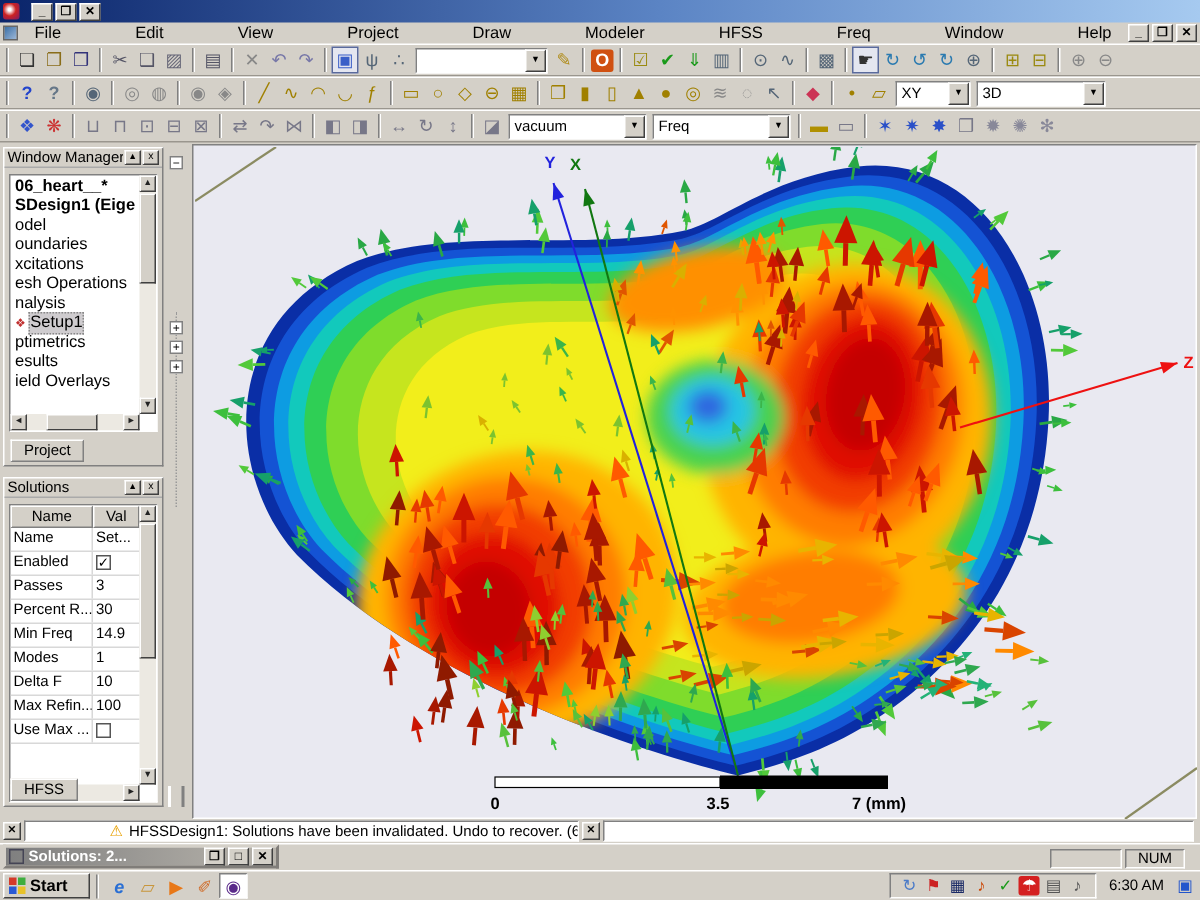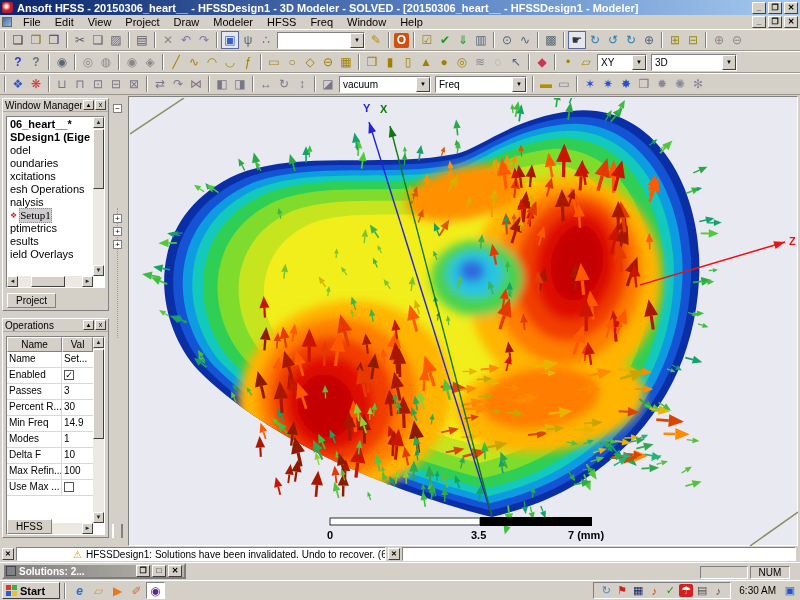--- a/index.html
+++ b/index.html
@@ -12,21 +12,21 @@
     display:flex; align-items:center; padding:0 2px; }
   #app-icon { width:11px; height:11px; background:radial-gradient(circle at 40% 40%,#ffffff 10%,#cc2222 45%,#7a1a66); border-radius:2px; margin-right:4px; flex:none; }
   #title-text { color:#fff; font-weight:bold; font-size:11px; white-space:nowrap; overflow:hidden; flex:1; }
   .winbtns { display:flex; gap:2px; margin-left:4px; }
   .winbtn { width:14px; height:12px; background:#d4d0c8; border:1px solid; border-color:#fff #404040 #404040 #fff;
     font-size:8px; font-weight:bold; line-height:10px; text-align:center; color:#000; }
 
   
   #menubar { position:absolute; left:0; top:15px; width:800px; height:14px; display:flex; align-items:center; padding:0 2px; }
   #child-icon { width:10px; height:10px; background:linear-gradient(135deg,#3a6ea5,#9db8d8); border:1px solid #666; margin-right:4px; flex:none; }
-  #menu-items { display:flex; flex:1; }
+  #menu-items { display:flex; flex:1;justify-content:space-between; }
   .menu-item { padding:0 7px; height:14px; line-height:14px; }
 
   
   .toolbar { position:absolute; left:0; width:800px; height:22px; display:flex; align-items:center;
     border-top:1px solid #fff; border-bottom:1px solid #9a968e; padding-left:1px; }
   #toolbar1 { top:29px; } #toolbar2 { top:51px; } #toolbar3 { top:73px; }
   .tb-btn { width:18px; height:18px; display:flex; align-items:center; justify-content:center; flex:none; }
   .tb-btn.boxed { border:1px solid #5a6a9c; background:#e4e6f0; }
   .tb-glyph { font-size:12px; line-height:1; }
   .tb-sep { width:2px; height:16px; border-left:1px solid #808080; border-right:1px solid #fff; margin:0 3px; flex:none; }
@@ -42,21 +42,21 @@
   .panel-body { position:absolute; left:3px; right:3px; background:#ffffff; border:1px solid; border-color:#808080 #fff #fff #808080; overflow:hidden; }
   .sb-v { position:absolute; right:0; top:0; bottom:0; width:11px; background:#ece9e2; }
   .sb-h { position:absolute; left:0; right:11px; bottom:0; height:11px; background:#ece9e2; }
   .sb-btn { position:absolute; width:11px; height:11px; background:#d4d0c8; border:1px solid; border-color:#fff #404040 #404040 #fff; font-size:6px; text-align:center; line-height:9px; color:#222; }
   .sb-thumb { position:absolute; background:#d4d0c8; border:1px solid; border-color:#fff #404040 #404040 #fff; }
   .panel-tab { position:absolute; left:4px; height:15px; padding:0 8px; background:#d4d0c8; border:1px solid; border-color:#fff #808080 #808080 #fff; border-top-color:#fff; font-size:10px; line-height:14px; }
 
   
   .tree-row { height:13px; line-height:13px; white-space:nowrap; padding-left:2px; font-size:11px; display:flex; align-items:center; }
   .tree-row.bold { font-weight:bold; }
-  .tree-row.sel .lbl { background:#cfcccf; border:1px dotted #888;font-family:Liberation Serif, serif; }
+  .tree-row.sel .lbl { background:#cfcccf; border:1px dotted #888; }
   .tree-ico { color:#c03030; font-size:8px; margin-right:2px; }
 
   
   #props-table { position:absolute; left:0; top:0; right:11px; }
   .pt-head { display:flex; height:15px; background:#d4d0c8; font-size:10px; }
   .pt-head div { border:1px solid; border-color:#fff #808080 #808080 #fff; text-align:center; line-height:13px; }
   .pt-row { display:flex; height:16px; border-bottom:1px solid #d8d8d8; font-size:10px; }
   .pt-name { width:55px; padding:1px 2px; border-right:1px solid #d8d8d8; overflow:hidden; white-space:nowrap; }
   .pt-val { flex:1; padding:1px 2px; overflow:hidden; white-space:nowrap; }
   .cbx { width:10px; height:10px; border:1px solid #555; background:#fff; font-size:9px; line-height:9px; text-align:center; margin-top:1px; }
@@ -101,21 +101,20 @@
   .ql-icon.boxed { background:#fff; border:1px solid; border-color:#808080 #fff #fff #808080; }
   #tray { margin-left:auto; display:flex; align-items:center; height:17px; border:1px solid; border-color:#808080 #fff #fff #808080; padding:0 4px; margin-right:2px; }
   .tray-ico { width:16px; height:14px; display:flex; align-items:center; justify-content:center; font-size:11px; flex:none; }
   #clock { font-size:10px; padding:0 6px; }
 </style>
 </head>
 <body>
 
 <div id="titlebar">
   <div id="app-icon"></div>
-  <div id="title-text">Ansoft HFSS - 20150306_heart__ - HFSSDesign1 - 3D Modeler - SOLVED - [20150306_heart__ - HFSSDesign1 - Modeler]</div>
   <div class="winbtns" id="title-winbtns">
       <div class="winbtn">_</div>
       <div class="winbtn">❐</div>
       <div class="winbtn">✕</div>
     </div>
 </div>
 
 <div id="menubar">
   <div id="child-icon"></div>
   <div id="menu-items">
@@ -500,21 +499,21 @@
       <div class="sb-btn" style="left:0;">◄</div>
       <div class="sb-thumb" style="left:24px; top:0; width:34px; height:11px;"></div>
       <div class="sb-btn" style="right:0;">►</div>
     </div>
   </div>
   <div class="panel-tab" style="bottom:2px;">Project</div>
 </div>
 
 <div class="dock-panel" style="top:318px; height:220px;">
   <div class="panel-title">
-    <span class="t">Operations</span>
+    <span class="t">Solutions</span>
     <span class="panel-btn">▴</span>
     <span class="panel-btn">x</span>
   </div>
   <div class="panel-body" style="top:17px; height:199px;">
     <div id="props-table">
       <div class="pt-head">
         <div style="width:55px;">Name</div>
         <div style="flex:1;">Val</div>
       </div>
       <div id="props-rows">

